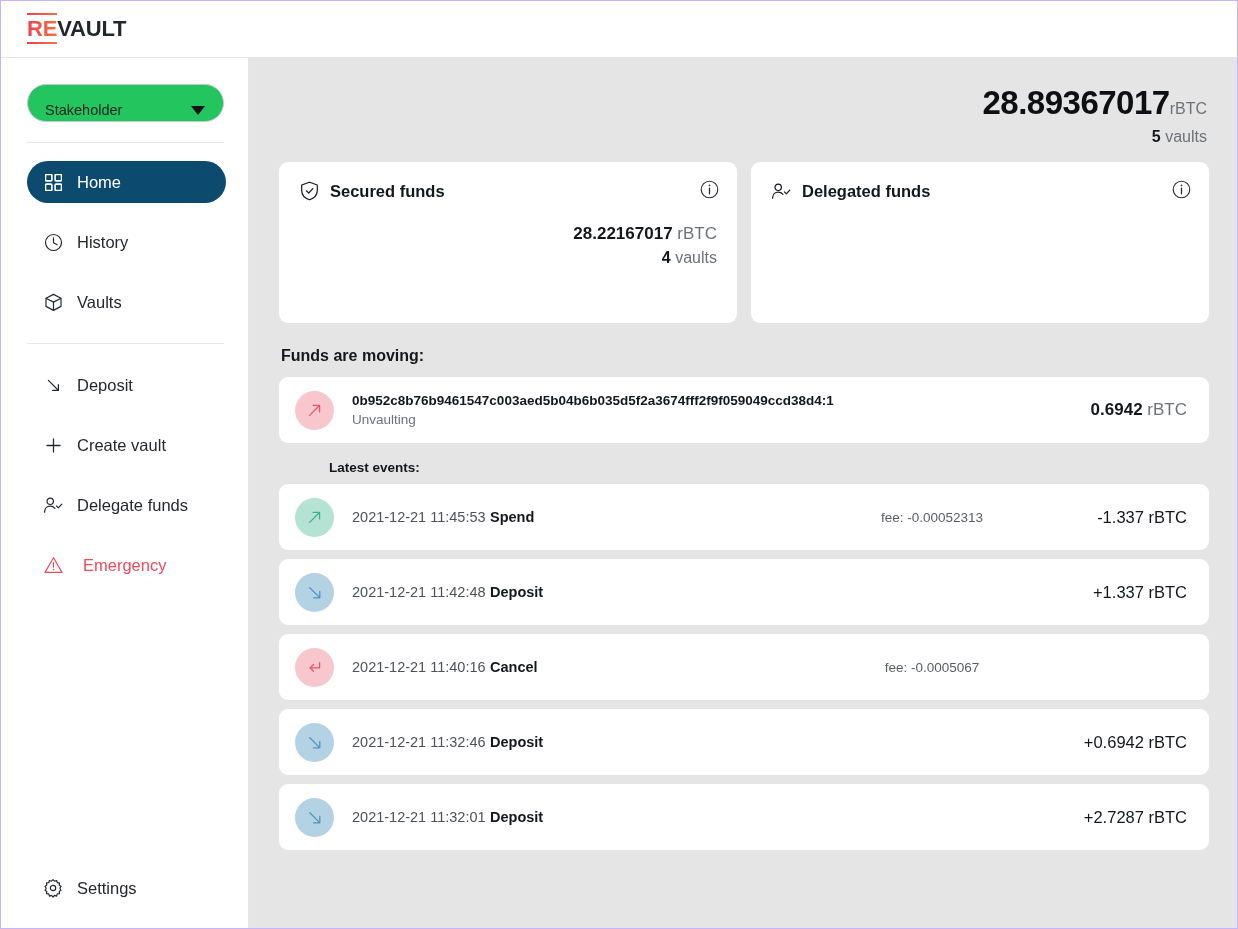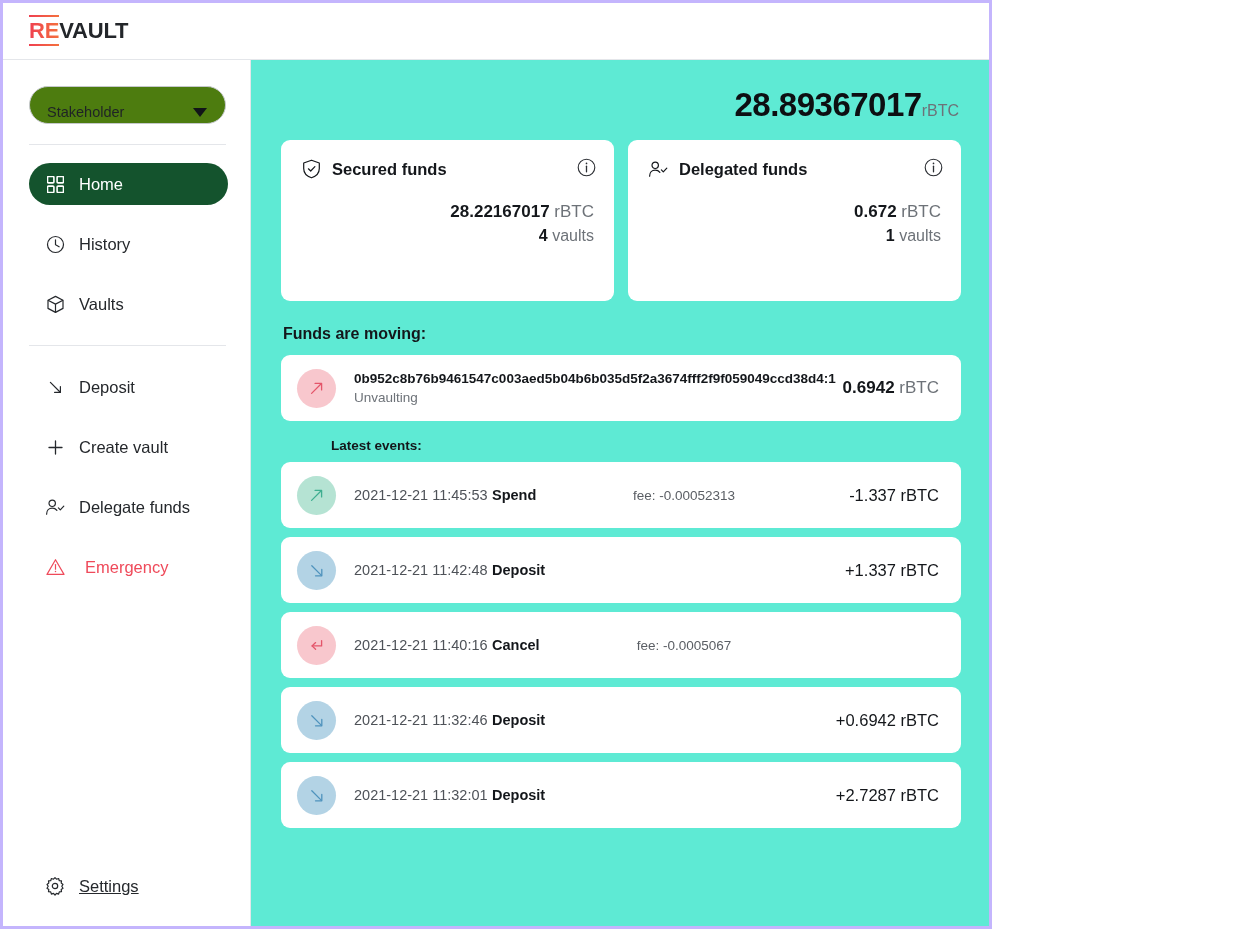--- a/index.html
+++ b/index.html
@@ -7,24 +7,24 @@
   html, body {
     width: 1238px;
     height: 929px;
     background: #ffffff;
     font-family: "Liberation Sans", sans-serif;
     overflow: hidden;
   }
 
   .app-window {
     position: relative;
-    width: 992px;
+    width: 1238px;
     height: 929px;
     background: #ffffff;
-    border: 3px solid #c4b5fd;
+    border: 1px solid #c4b5fd;
     display: flex;
     flex-direction: column;
     overflow: hidden;
   }
 
   
   .topbar {
     height: 57px;
     min-height: 57px;
     background: #ffffff;
@@ -72,21 +72,21 @@
     margin: 0 24px 0 26px;
     height: 38px;
     border: 1px solid #c5c8cc;
     border-radius: 19px;
     display: flex;
     align-items: center;
     justify-content: space-between;
     padding: 14px 16px 0 17px;
     font-size: 14.5px;
     color: #1f2226;
-    background: #4d7c0f;
+    background: #22c55e;
     cursor: pointer;
   }
   .caret {
     width: 0; height: 0;
     border-left: 7px solid transparent;
     border-right: 7px solid transparent;
     border-top: 9px solid #111418;
     margin-right: 2px;
   }
   .divider {
@@ -101,36 +101,36 @@
     gap: 14px;
     height: 42px;
     margin: 0 22px 0 26px;
     padding: 0 16px;
     border-radius: 21px;
     font-size: 16.5px;
     color: #25282c;
     cursor: pointer;
   }
   .nav-item + .nav-item { margin-top: 18px; }
-  .nav-item.active { background: #14532d; color: #ffffff; }
+  .nav-item.active { background: #0c4a6e; color: #ffffff; }
   .nav-item.danger { color: #ef4a5a; gap: 20px; }
   .nav-icon { width: 20px; height: 20px; display: flex; align-items: center; justify-content: center; flex: 0 0 20px; }
   .nav-icon svg { display: block; }
   .divider-2 { height: 1px; background: #e4e6ea; margin: 20px 24px 20px 26px; }
   .spacer { flex: 1; }
   .settings-item {
     display: flex; align-items: center; gap: 14px;
     margin: 4px 22px 30px 26px; padding: 0 16px;
-    font-size: 16.5px; color: #25282c; cursor: pointer; text-decoration: underline;
+    font-size: 16.5px; color: #25282c; cursor: pointer;
   }
 
   
   .main {
     flex: 1;
-    background: #5eead4;
+    background: #e5e5e5;
     padding: 0 28px 0 30px;
     overflow: hidden;
     display: flex;
     flex-direction: column;
   }
   .balance-block { text-align: right; padding: 26px 2px 0 0; }
   .balance-main { font-size: 33px; font-weight: 700; color: #0d0f12; letter-spacing: -0.5px; }
   .unit { font-size: 16px; font-weight: 400; color: #6d7278; letter-spacing: 0; }
   .balance-sub { font-size: 16px; color: #6d7278; margin-top: 6px; }
   .balance-sub b { color: #15181c; font-weight: 700; }
@@ -303,20 +303,24 @@
         <span>Settings</span>
       </div>
 
     </div>
 
     <div class="main">
 
       <div class="balance-block">
         <div class="balance-main">
           <span>28.89367017</span><span class="unit">rBTC</span>
+        </div>
+        <div class="balance-sub">
+          <b>5</b>
+          <span>vaults</span>
         </div>
       </div>
 
       <div class="cards">
 
         <div class="card">
           <div class="card-head">
             <span class="nav-icon">
               <svg width="19" height="20" viewBox="0 0 19 20">
                   <path d="M9.5 1.2 L17.3 4 V9.6 C17.3 14.4 13.9 17.4 9.5 18.8 C5.1 17.4 1.7 14.4 1.7 9.6 V4 Z" fill="none" stroke="#14171b" stroke-width="1.2" stroke-linejoin="round"></path>
@@ -355,30 +359,20 @@
             </span>
             <span class="card-title">Delegated funds</span>
           </div>
           <span class="info-icon">
             <svg width="19" height="19" viewBox="0 0 19 19">
                 <circle cx="9.5" cy="9.5" r="8.3" fill="none" stroke="#2b2e33" stroke-width="1.1"></circle>
                 <circle cx="9.5" cy="5.4" r="0.85" fill="#2b2e33"></circle>
                 <path d="M9.5 8.2 V13.8" fill="none" stroke="#2b2e33" stroke-width="1.3" stroke-linecap="round"></path>
               </svg>
           </span>
-          <div class="card-values">
-            <div class="card-amount">
-              <b>0.672</b>
-              <span>rBTC</span>
-            </div>
-            <div class="card-vaults">
-              <b>1</b>
-              <span>vaults</span>
-            </div>
-          </div>
         </div>
 
       </div>
 
       <div class="section-title">Funds are moving:</div>
 
       <div class="row-card moving-row">
         <span class="badge pink">
           <svg width="19" height="19" viewBox="0 0 19 19">
               <path d="M4.6 14.4 L14.2 4.8" fill="none" stroke="#e4556a" stroke-width="1.3" stroke-linecap="round"></path>

